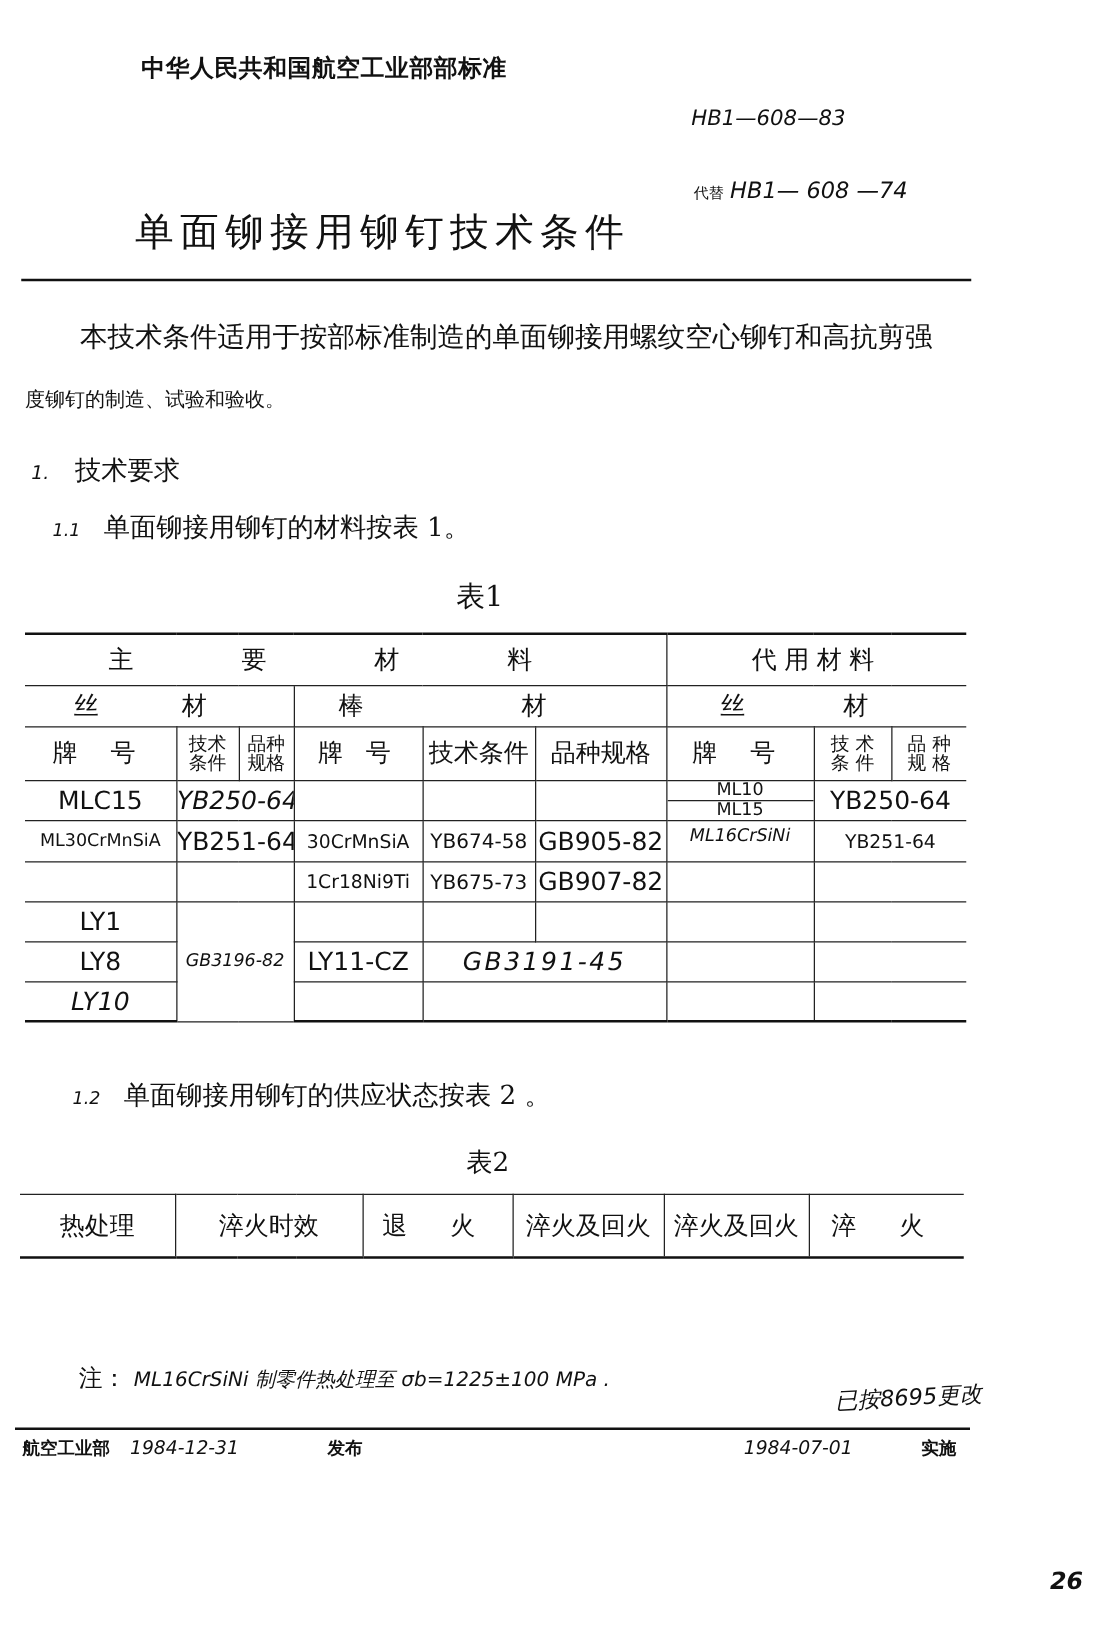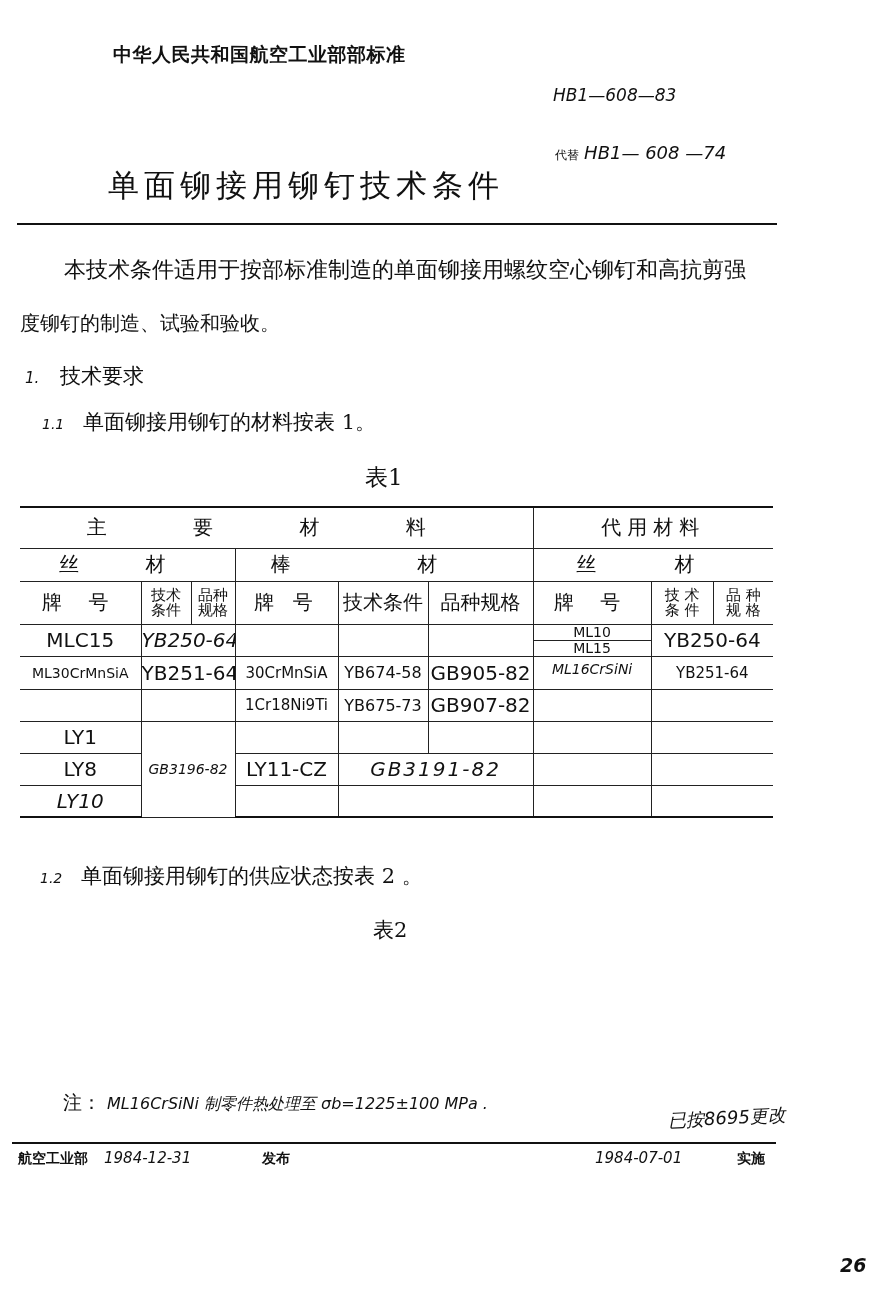--- a/index.html
+++ b/index.html
@@ -27,21 +27,21 @@
 <div class="abs bold-sans" style="left:113px; top:42px; font-size:19px; letter-spacing:0.5px;">中华人民共和国航空工业部部标准</div>
 <div class="abs hand" style="left:553px; top:85px; font-size:17px;">HB1—608—83</div>
 <div class="abs" style="left:555px; top:142px;">
   <span style="font-size:12px;">代替</span>
   <span class="hand" style="font-size:18px;">HB1— 608 —74</span>
 </div>
 <div class="abs" style="left:108px; top:165px; font-size:31px; letter-spacing:5px;">单面铆接用铆钉技术条件</div>
 <div class="rule" style="left:17px; top:223px; width:760px; height:2px;"></div>
 
 <div class="abs" style="left:64px; top:255px; font-size:22px;">本技术条件适用于按部标准制造的单面铆接用螺纹空心铆钉和高抗剪强</div>
-<div class="abs" style="left:20px; top:310px; font-size:20px;">度铆钉的制造、试验和验收。</div>
+<div class="abs" style="left:20px; top:310px; font-size:16px;">度铆钉的制造、试验和验收。</div>
 
 <div class="abs" style="left:25px; top:362px; font-size:21px;">
   <span class="hand" style="font-size:15px;">1.</span>
   <span style="margin-left:14px;">技术要求</span>
 </div>
 <div class="abs" style="left:42px; top:408px; font-size:21px;">
   <span class="hand" style="font-size:14px;">1.1</span>
   <span style="margin-left:12px;">单面铆接用铆钉的材料按表 1。</span>
 </div>
 <div class="abs" style="left:365px; top:462px; font-size:23px;">表1</div>
@@ -126,52 +126,60 @@
     <td colspan="2" rowspan="3" class="latin-i" style="font-size:14px;">GB3196-82</td>
     <td></td>
     <td></td>
     <td></td>
     <td></td>
     <td colspan="2" class="nr"></td>
   </tr>
   <tr style="height:32px;">
     <td class="nl latin">LY8</td>
     <td class="latin">LY11-CZ</td>
-    <td colspan="2" class="latin-i" style="letter-spacing:2px;">GB3191-82</td>
+    <td colspan="2" class="latin-i" style="letter-spacing:2px;">GB3191-45</td>
     <td></td>
     <td colspan="2" class="nr"></td>
   </tr>
   <tr class="bottom" style="height:32px;">
     <td class="nl latin-i">LY10</td>
     <td></td>
     <td colspan="2"></td>
     <td></td>
     <td colspan="2" class="nr"></td>
   </tr>
 </tbody>
   </table>
 
 <div class="abs" style="left:40px; top:862px; font-size:21px;">
-  <span class="hand" style="font-size:14px;">1.2</span>
+  <span class="hand" style="font-size:14px;margin-left:18px;">1.2</span>
   <span style="margin-left:12px;">单面铆接用铆钉的供应状态按表 2 。</span>
 </div>
 <div class="abs" style="left:373px; top:916px; font-size:21px;">表2</div>
 
 <table class="t" style="left:16px; top:955px; width:755px;">
   <colgroup>
     <col style="width:124px">
       <col style="width:50px">
       <col style="width:47px">
       <col style="width:53px">
     <col style="width:120px">
       <col style="width:121px">
       <col style="width:116px">
       <col style="width:124px">
   </colgroup>
   <tbody>
+  <tr class="bottom" style="height:50px;">
+    <td class="nl">热处理</td>
+    <td colspan="3">淬火时效</td>
+    <td style="letter-spacing:14px;">退 火</td>
+    <td>淬火及回火</td>
+    <td>淬火及回火</td>
+    <td class="nr" style="letter-spacing:14px;">淬 火</td>
+  </tr>
 </tbody>
   </table>
 
 <div class="abs" style="left:63px; top:1090px; font-size:19px;">
   <span>注：</span>
   <span class="hand" style="font-size:16px;">ML16CrSiNi 制零件热处理至 σb=1225±100 MPa .</span>
 </div>
 <div class="abs hand" style="left:668px; top:1106px; font-size:18px; transform:rotate(-3deg);">已按8695更改</div>
 
 <div class="rule" style="left:12px; top:1142px; width:764px; height:2px;"></div>

